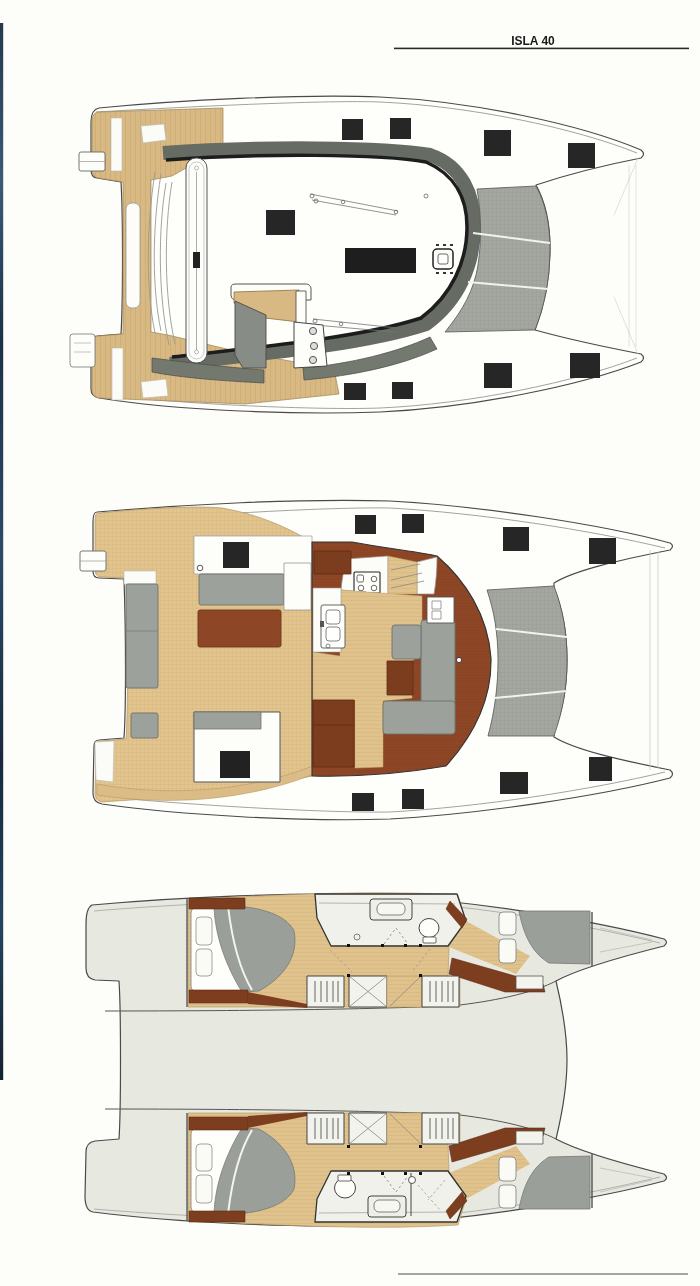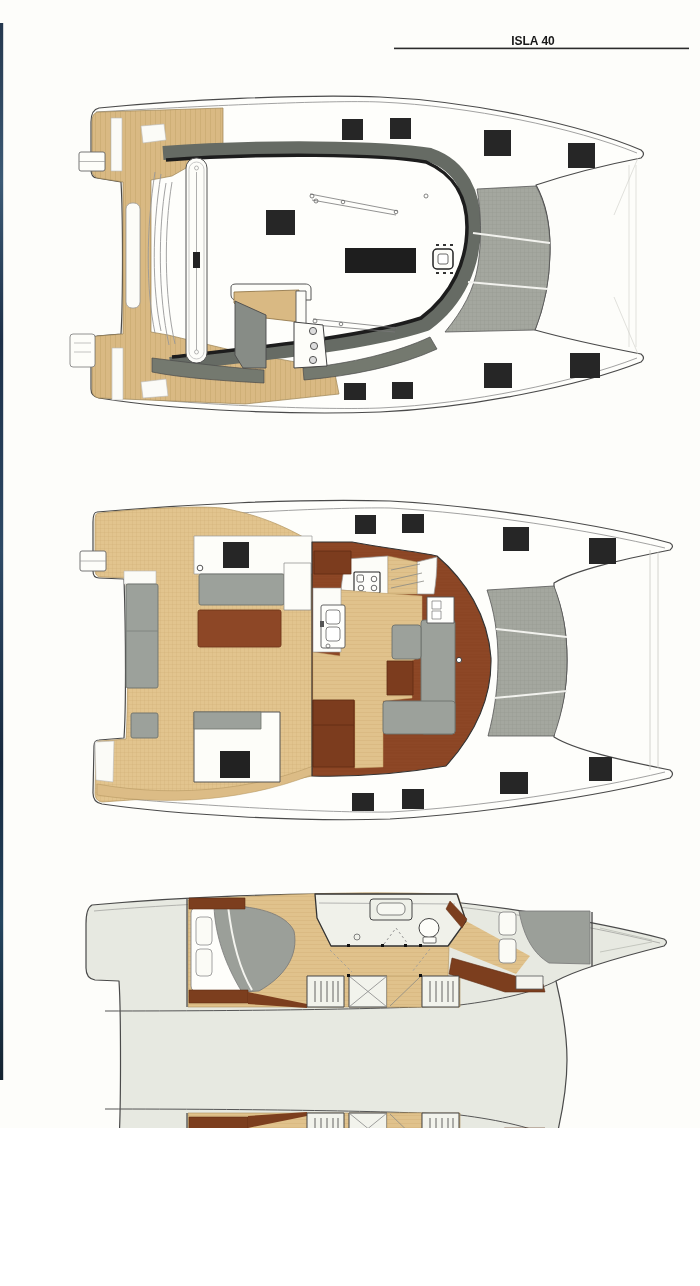--- a/index.html
+++ b/index.html
@@ -1,15 +1,15 @@
 <!DOCTYPE html>
 <html><head><meta charset="utf-8">
 <style>
 html,body{margin:0;padding:0;}
-#page{position:relative;width:700px;height:1128px;background:#4d7c0f;font-family:"Liberation Sans",sans-serif;overflow:hidden;}
+#page{position:relative;width:700px;height:1286px;background:#4d7c0f;font-family:"Liberation Sans",sans-serif;overflow:hidden;}
 </style></head>
 <body>
 <div id="page">
 <svg width="700" height="1286" viewBox="0 0 700 1286">
 <defs>
 <pattern id="plv" width="5" height="9" patternUnits="userSpaceOnUse">
           <rect width="5" height="9" fill="#d9b983"></rect>
           <path d="M0,0V9" stroke="#c2a267" stroke-width="0.9"></path>
         </pattern>
 <pattern id="plh" width="9" height="4" patternUnits="userSpaceOnUse">

